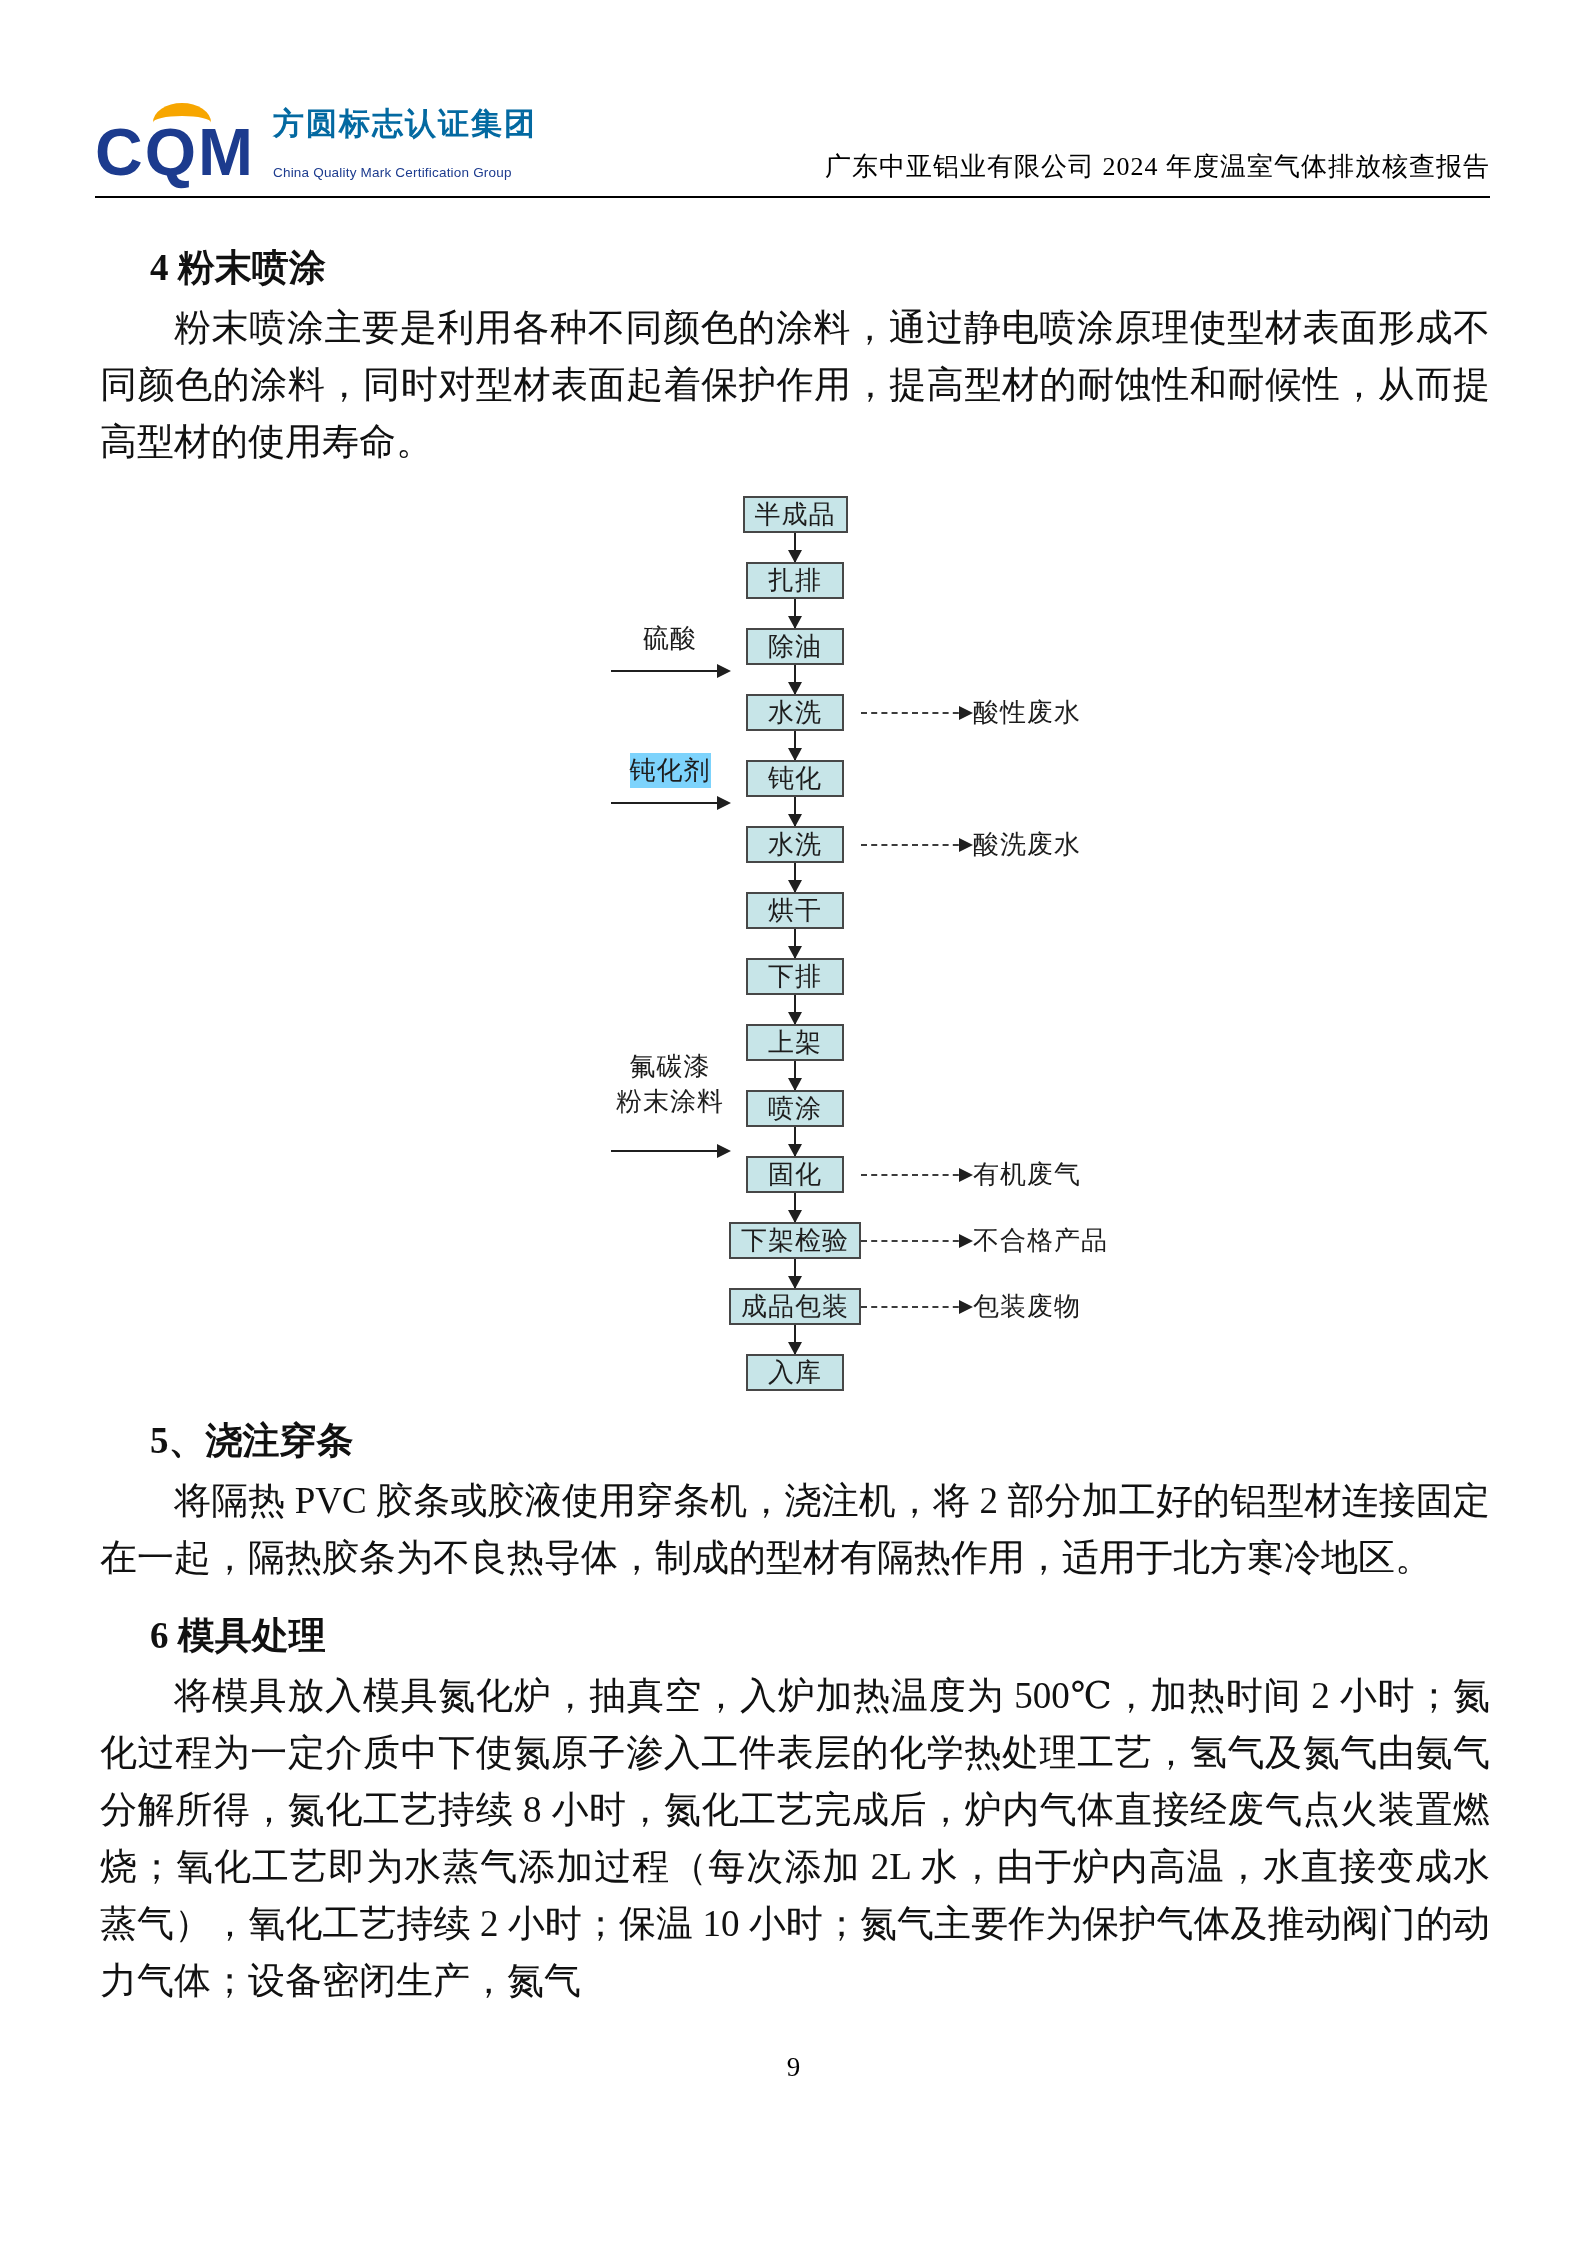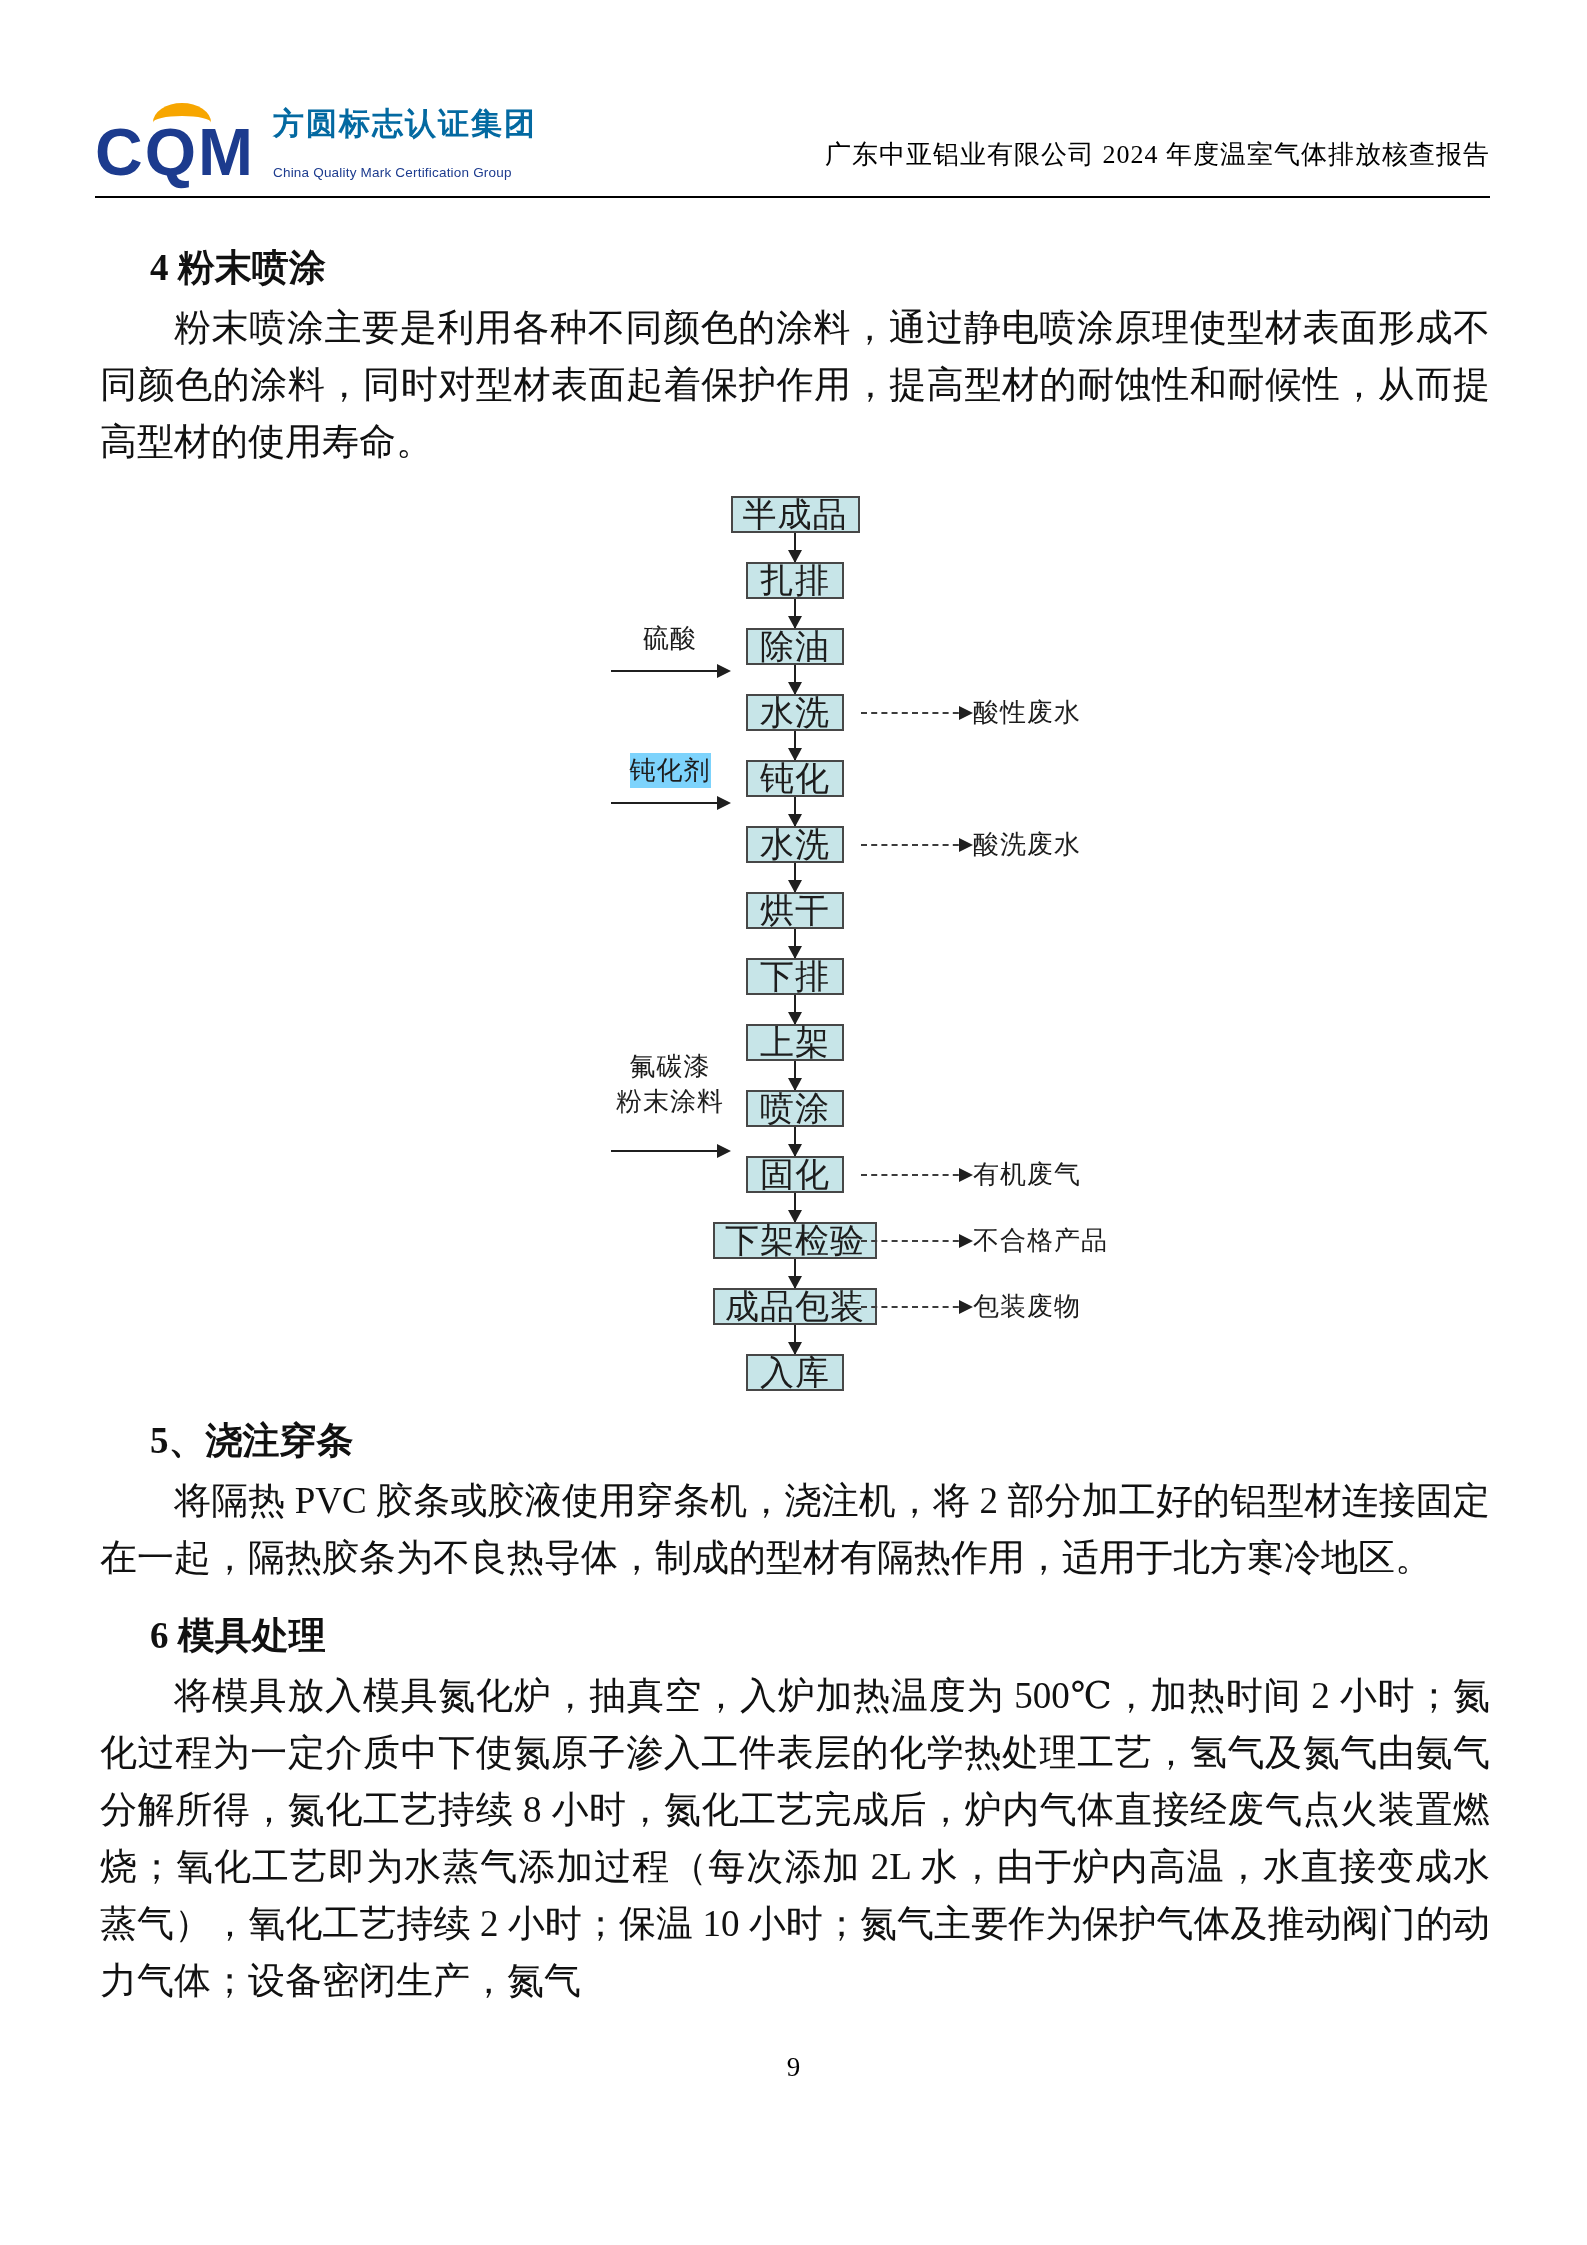--- a/index.html
+++ b/index.html
@@ -16,35 +16,35 @@
   .header-top { position:relative; height:100px; }
   .logo { position:absolute; left:0; bottom:6px; display:flex; align-items:flex-end; gap:18px;
           font-family:"Liberation Sans","DejaVu Sans",sans-serif; }
   .logo-mark { position:relative; line-height:1; }
   .logo-acronym { font-size:66px; font-weight:bold; color:#1c3b8e; letter-spacing:2px; line-height:0.9; }
   .logo-arc { position:absolute; left:58px; top:-20px; width:58px; height:30px;
               border-top:13px solid #f7a600; border-radius:50% 50% 50% 50% / 65% 65% 35% 35%; }
   .logo-names { padding-bottom:2px; }
   .logo-cn { font-size:31px; font-weight:bold; color:#0369a1; letter-spacing:2px; }
   .logo-en { font-size:13.5px; color:#1c3b8e; margin-top:20px; letter-spacing:0.2px; }
-  .header-title { position:absolute; right:0; bottom:16px; font-size:26px; color:#000; letter-spacing:1px; }
+  .header-title { position:absolute; right:0; bottom:4px; font-size:26px; color:#000; letter-spacing:1px; }
   .header-rule { border:none; border-top:2.5px solid #000; margin-top:8px; }
 
   
   .content { padding:20px 97px 0 100px; }
   .sec-heading { font-size:37px; font-weight:bold; padding-left:50px; margin-top:27px; line-height:46px; }
   .para { font-size:37px; line-height:57px; text-align:justify; text-indent:2em; margin-top:8px; }
 
   
   .flow { margin:26px auto 10px auto; width:1100px; position:relative; }
   .frow { position:relative; display:flex; justify-content:center; align-items:center; height:37px; }
   .fbox {
     background:#c7e5e8; border:2px solid #474747; min-width:98px; height:37px;
     padding:0 10px; display:flex; align-items:center; justify-content:center;
-    font-size:34px; color:#1d1d1d; letter-spacing:1px;
+    font-size:26px; color:#1d1d1d; letter-spacing:1px;
   }
   .fleft  { position:absolute; right:calc(50% + 66px); display:flex; align-items:center; gap:14px;flex-direction:column; }
   .fright { position:absolute; left:calc(50% + 66px);  display:flex; align-items:center; gap:4px; }
   .flabel { font-size:26px; color:#1d1d1d; white-space:pre-line; text-align:center; letter-spacing:1px; }
   .flabel.hl { background:#7dd3fc; }
   .flabel.two-line { transform:translateY(-17px); }
   .harrow { width:118px; height:2px; background:#1f1f1f; position:relative; }
   .harrow::after { content:''; position:absolute; right:-2px; top:-6px;
     border-top:7px solid transparent; border-bottom:7px solid transparent; border-left:14px solid #1f1f1f; }
   .darrow { width:108px; height:0; border-top:2.5px dashed #3c3c3c; position:relative; }

